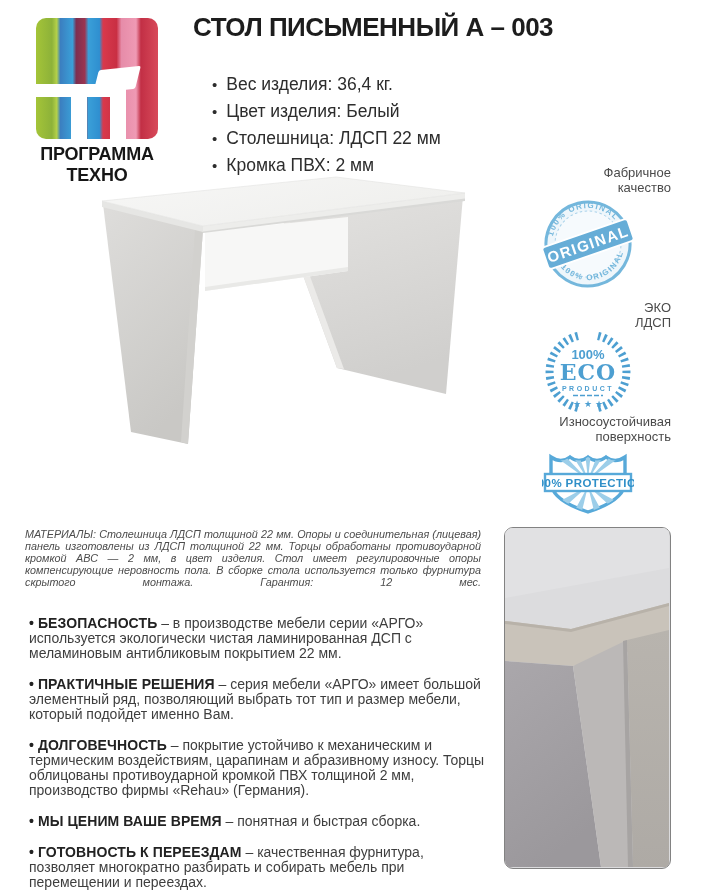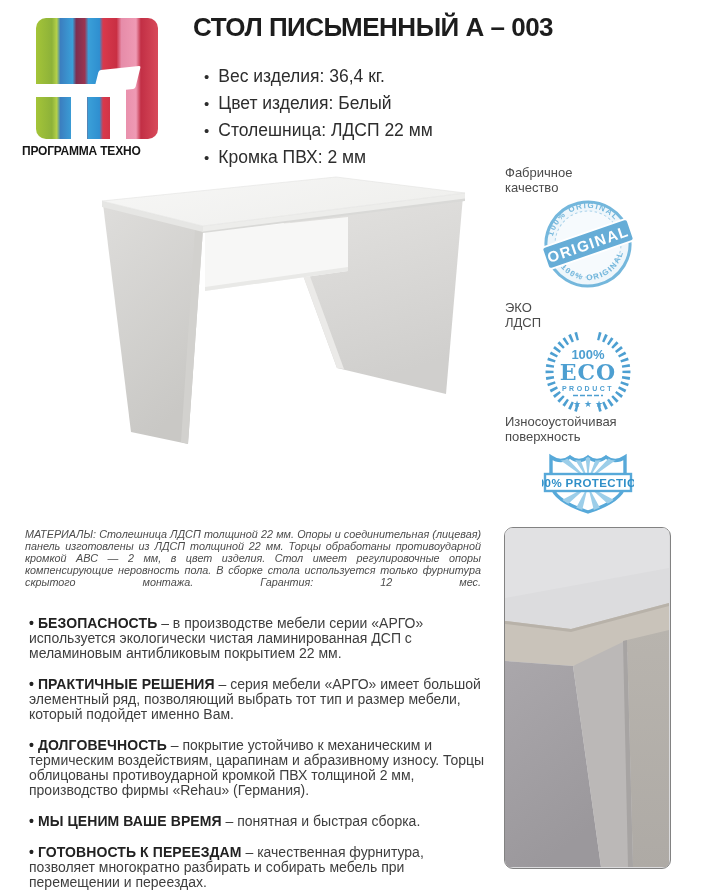--- a/index.html
+++ b/index.html
@@ -15,34 +15,34 @@
         #7c2f50 33%, #9b3550 40%,
         #3a9fd8 43%, #2f8fd0 52%,
         #d8394c 55%, #c92f43 66%,
         #e68ca9 70%, #ef9ab4 82%,
         #c22f45 86%, #d84a5a 100%);}
   .logo-box .m{position:absolute;background:#fff;}
   .logo-bar{left:0;top:66px;width:77px;height:13px;}
   .logo-stem1{left:35px;top:79px;width:16px;height:42px;}
   .logo-stem2{left:74px;top:66px;width:16px;height:55px;}
   .logo-flag{left:60px;top:50px;width:42px;height:23px;transform:skew(-14deg,-6deg);border-radius:2px;}
-  .logo-caption{position:absolute;left:22px;top:144px;width:150px;text-align:left;
-    font-size:12px;font-weight:700;color:#161616;letter-spacing:-0.2px;}
+  .logo-caption{position:absolute;left:22px;top:144px;width:150px;text-align:center;
+    font-size:18px;font-weight:700;color:#161616;letter-spacing:-0.2px;}
 
   
   .title{position:absolute;left:193px;top:12px;font-size:26px;font-weight:700;color:#1d1d1d;letter-spacing:-0.5px;}
-  .specs{position:absolute;left:196px;top:55px;list-style:none;margin:8px;padding:0;}
+  .specs{position:absolute;left:196px;top:55px;list-style:none;margin:16px;padding:0;}
   .specs li{font-size:17.5px;color:#2d2d2d;line-height:26px;}
   .specs li .dot{margin-right:9px;font-size:15px;color:#2d2d2d;}
 
   
   .desk-wrap{position:absolute;left:85px;top:172px;width:390px;height:290px;}
 
   
-  .right-col{position:absolute;left:505px;top:165px;width:166px;text-align:left;}
+  .right-col{position:absolute;left:505px;top:165px;width:166px;text-align:right;}
   .badge-label{font-size:13px;line-height:15px;color:#4b4b4b;}
   .badge-svg{display:block;margin:0 auto;}
 
   
   .dims{position:absolute;left:25px;top:480px;font-size:35px;font-weight:700;color:#1b1b1b;letter-spacing:0.5px;}
 
   
   .materials{position:absolute;left:25px;top:529px;width:456px;
     font-style:italic;font-size:10.8px;line-height:11.9px;color:#4c4c4c;
     text-align:justify;text-align-last:justify;}

